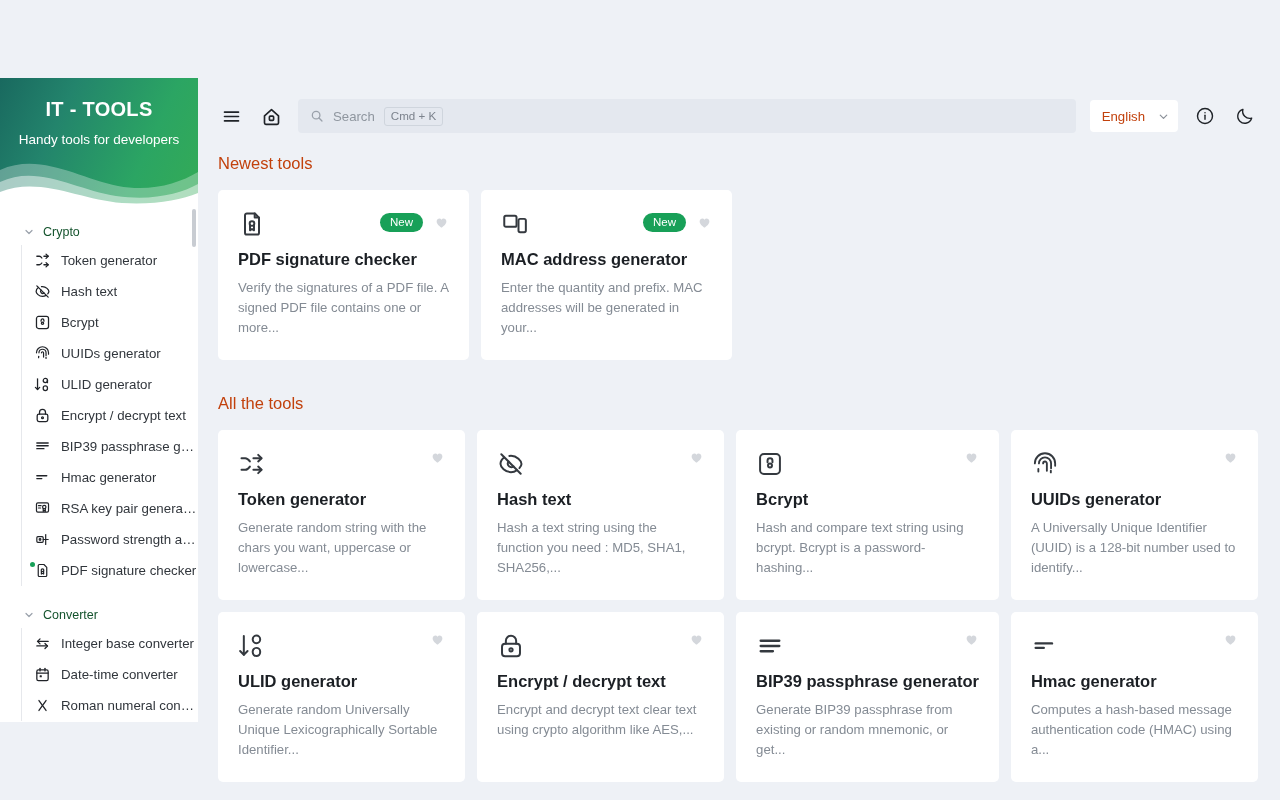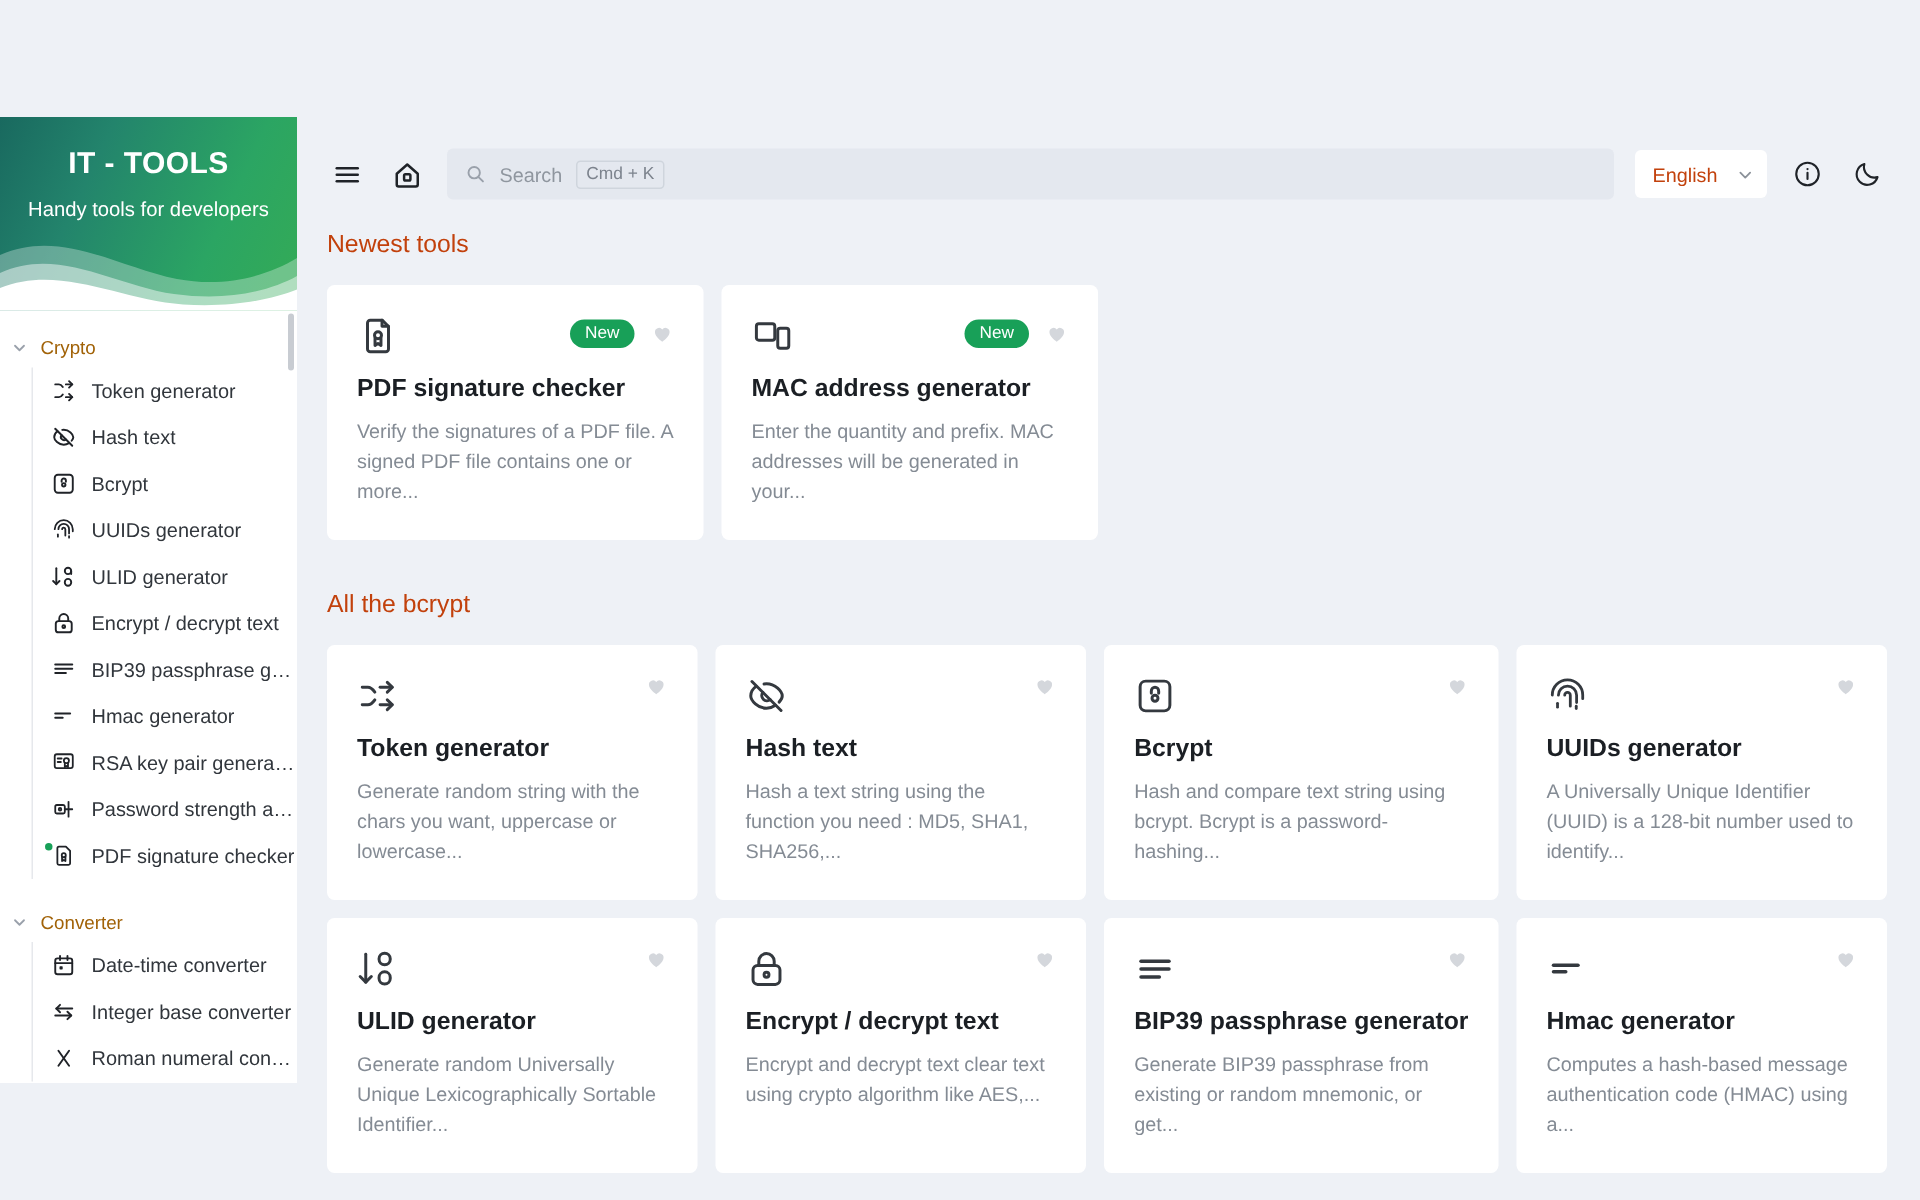--- a/index.html
+++ b/index.html
@@ -73,22 +73,22 @@
     height: 515px;
     overflow: hidden;
     padding-top: 12px;
   }
 
   .menu-group-label {
     display: flex;
     align-items: center;
     gap: 8px;
     height: 26px;
-    padding-left: 7px;
-    color: #a16207;
+    padding-left: 23px;
+    color: #14532d;
     font-size: 12.5px;
   }
   .menu-group-label .chev {
     width: 12px; height: 12px;
     display: inline-block;
     position: relative;
     flex: none;
   }
   .menu-group-label .chev svg { display: block; }
 
@@ -454,40 +454,40 @@
             </svg>
         </span>
         <span>Converter</span>
       </div>
 
       <div class="menu-items">
 
         <div class="menu-item">
           <span class="mi-icon">
             <svg width="17" height="17" viewBox="0 0 24 24" fill="none" stroke="currentColor" stroke-width="1.8" stroke-linecap="round" stroke-linejoin="round">
+                <path d="M20 9H5"></path>
+                <polyline points="8.5 5.5 5 9 8.5 12.5"></polyline>
+                <path d="M4 15.5h15"></path>
+                <polyline points="15.5 12 19 15.5 15.5 19"></polyline>
+              </svg>
+          </span>
+          <span class="mi-label">Integer base converter</span>
+        </div>
+
+        <div class="menu-item">
+          <span class="mi-icon">
+            <svg width="17" height="17" viewBox="0 0 24 24" fill="none" stroke="currentColor" stroke-width="1.8" stroke-linecap="round" stroke-linejoin="round">
                 <rect x="4" y="5.5" width="16" height="15" rx="2.2"></rect>
                 <line x1="4" y1="10" x2="20" y2="10"></line>
                 <line x1="8.5" y1="3.3" x2="8.5" y2="7"></line>
                 <line x1="15.5" y1="3.3" x2="15.5" y2="7"></line>
                 <rect x="8" y="13" width="3" height="3" rx="0.6" fill="currentColor" stroke="none"></rect>
               </svg>
           </span>
           <span class="mi-label">Date-time converter</span>
-        </div>
-
-        <div class="menu-item">
-          <span class="mi-icon">
-            <svg width="17" height="17" viewBox="0 0 24 24" fill="none" stroke="currentColor" stroke-width="1.8" stroke-linecap="round" stroke-linejoin="round">
-                <path d="M20 9H5"></path>
-                <polyline points="8.5 5.5 5 9 8.5 12.5"></polyline>
-                <path d="M4 15.5h15"></path>
-                <polyline points="15.5 12 19 15.5 15.5 19"></polyline>
-              </svg>
-          </span>
-          <span class="mi-label">Integer base converter</span>
         </div>
 
         <div class="menu-item">
           <span class="mi-icon">
             <svg width="17" height="17" viewBox="0 0 24 24" fill="none" stroke="currentColor" stroke-width="1.8" stroke-linecap="round" stroke-linejoin="round">
                 <line x1="7" y1="5" x2="17" y2="19"></line>
                 <line x1="17" y1="5" x2="7" y2="19"></line>
               </svg>
           </span>
           <span class="mi-label">Roman numeral conver...</span>
@@ -597,21 +597,21 @@
           </span>
         </div>
         <div class="card-title">MAC address generator</div>
         <div class="card-desc">Enter the quantity and prefix. MAC addresses will be generated in your...</div>
       </div>
 
       <div></div>
       <div></div>
     </div>
 
-    <h2 class="section-title second">All the bcrypt</h2>
+    <h2 class="section-title second">All the tools</h2>
 
     <div class="grid">
 
       <div class="tool-card">
         <div class="card-top">
           <span class="card-icon">
             <svg width="28" height="28" viewBox="0 0 24 24" fill="none" stroke="currentColor" stroke-width="1.7" stroke-linecap="round" stroke-linejoin="round">
                 <path d="M3 7h3.2c1.8 0 2.8 1.1 4 2.8"></path>
                 <path d="M3 17h3.2c1.8 0 2.8-1.1 4-2.8"></path>
                 <path d="M13.2 7H20"></path>

